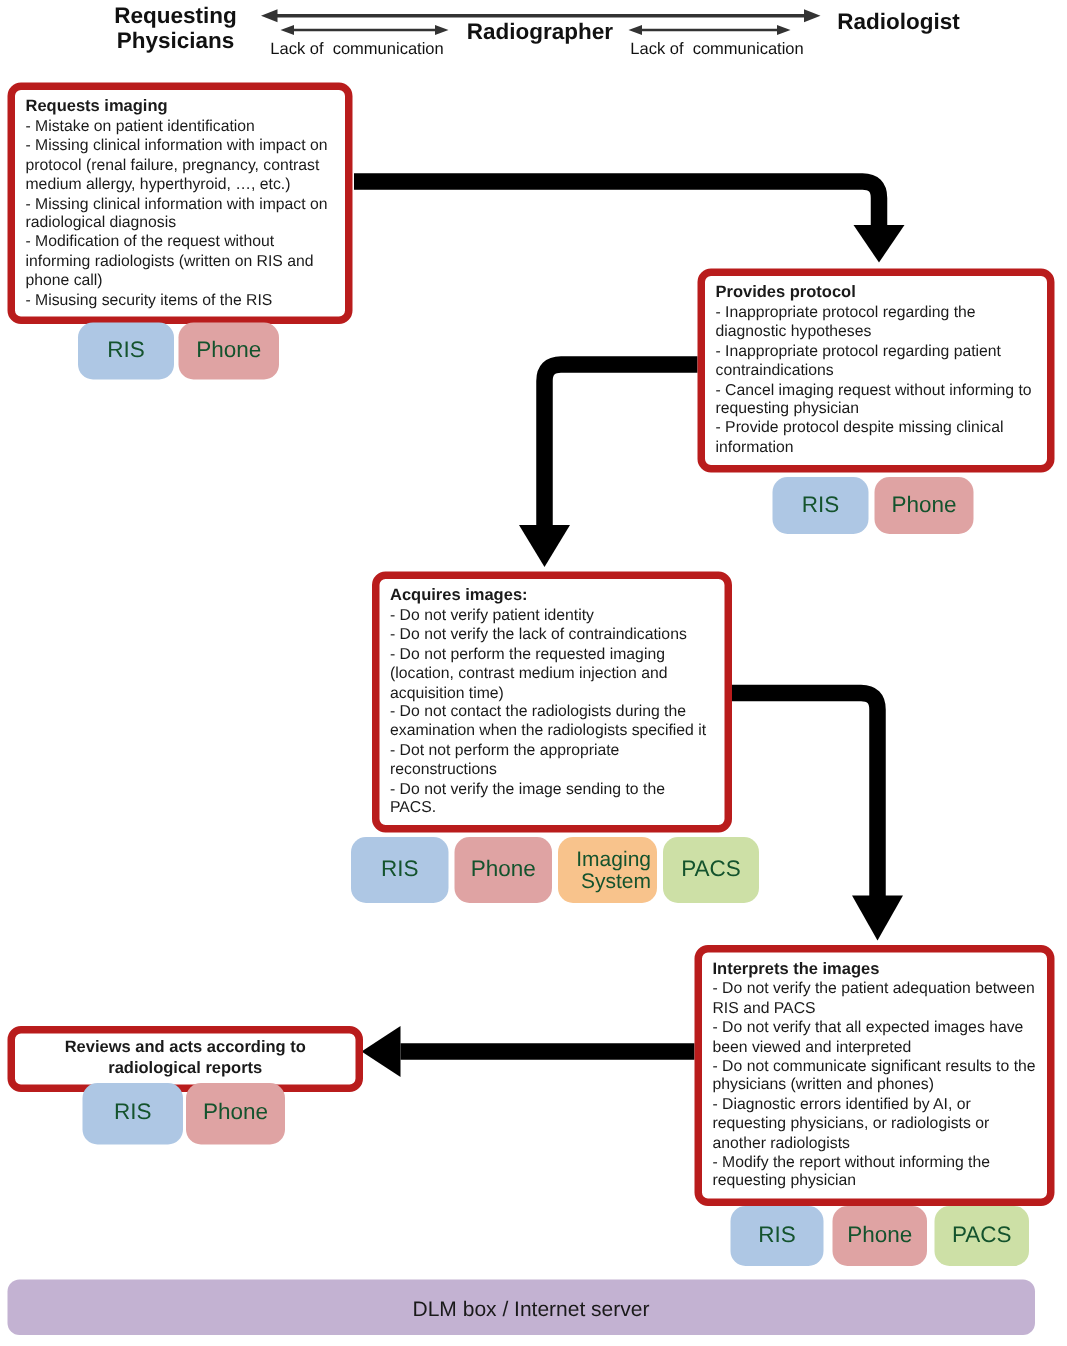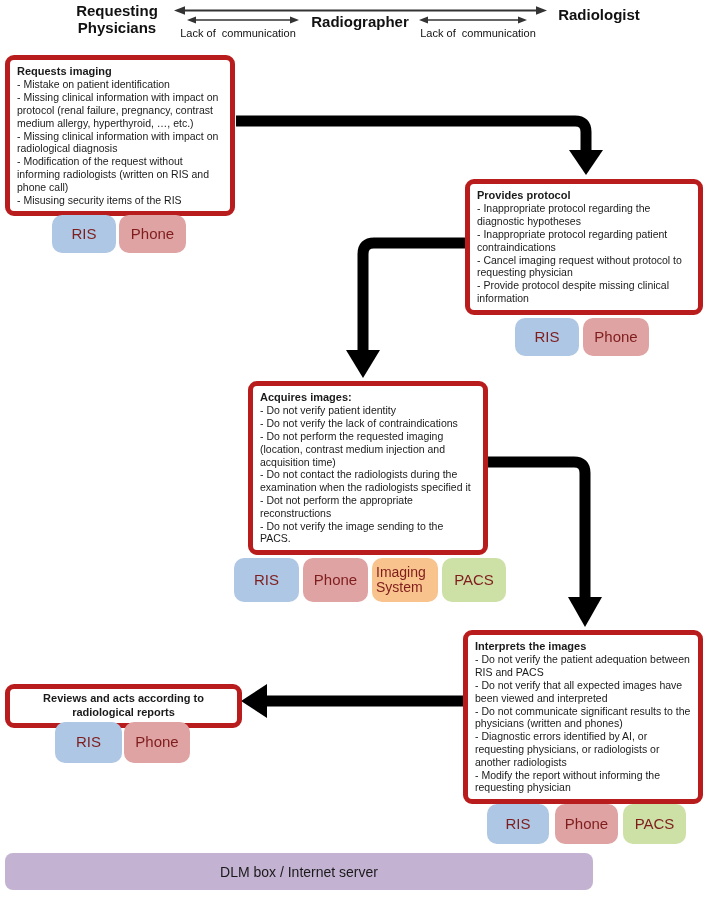--- a/index.html
+++ b/index.html
@@ -15,25 +15,25 @@
     padding:5px 7px;font-size:10.5px;line-height:1.22;box-sizing:border-box;
   }
   .box-title{font-weight:bold;font-size:11px;}
   .box-items div{margin:0;}
   .center-box{
     display:flex;align-items:center;justify-content:flex-start;text-align:center;
     font-weight:bold;font-size:11px;line-height:1.25;min-height:34px;padding:3px 10px;
   }
   .chip{
     position:absolute;border-radius:10px;display:flex;align-items:center;justify-content:center;
-    font-size:15px;line-height:1.08;color:#7f1d1d;text-align:left;box-sizing:border-box;padding:2px 4px;
+    font-size:15px;line-height:1.08;color:#14532d;text-align:right;box-sizing:border-box;padding:2px 4px;
   }
   .bottom-bar{
-    position:absolute;left:5px;top:853px;width:588px;height:37px;border-radius:8px;
-    display:flex;align-items:center;justify-content:center;font-size:14px;color:#1a1a1a;
+    position:absolute;left:5px;top:853px;width:672px;height:37px;border-radius:8px;
+    display:flex;align-items:center;justify-content:center;font-size:14px;color:#1a1a1a;padding-left:13px;
   }
 </style>
 </head>
 <body>
 
 <div class="canvas">
 
   <svg class="arrows" viewBox="0 0 711 897" xmlns="http://www.w3.org/2000/svg">
 
     <g stroke="#333" fill="#333">
@@ -92,21 +92,21 @@
       </div>
   </div>
   <div class="chip" style="left: 52px; top: 215px; width: 64px; height: 38px; background: rgb(174, 199, 228);">RIS</div>
   <div class="chip" style="left: 119px; top: 215px; width: 67px; height: 38px; background: rgb(223, 163, 163);">Phone</div>
 
   <div class="note-box" style="left:465px;top:179px;width:238px;">
     <div class="box-title">Provides protocol</div>
     <div class="box-items">
         <div>- Inappropriate protocol regarding the diagnostic hypotheses</div>
         <div>- Inappropriate protocol regarding patient contraindications</div>
-        <div>- Cancel imaging request without protocol to requesting physician</div>
+        <div>- Cancel imaging request without informing to requesting physician</div>
         <div>- Provide protocol despite missing clinical information</div>
       </div>
   </div>
   <div class="chip" style="left: 515px; top: 318px; width: 64px; height: 38px; background: rgb(174, 199, 228);">RIS</div>
   <div class="chip" style="left: 583px; top: 318px; width: 66px; height: 38px; background: rgb(223, 163, 163);">Phone</div>
 
   <div class="note-box" style="left:248px;top:381px;width:240px;">
     <div class="box-title">Acquires images:</div>
     <div class="box-items">
         <div>- Do not verify patient identity</div>

